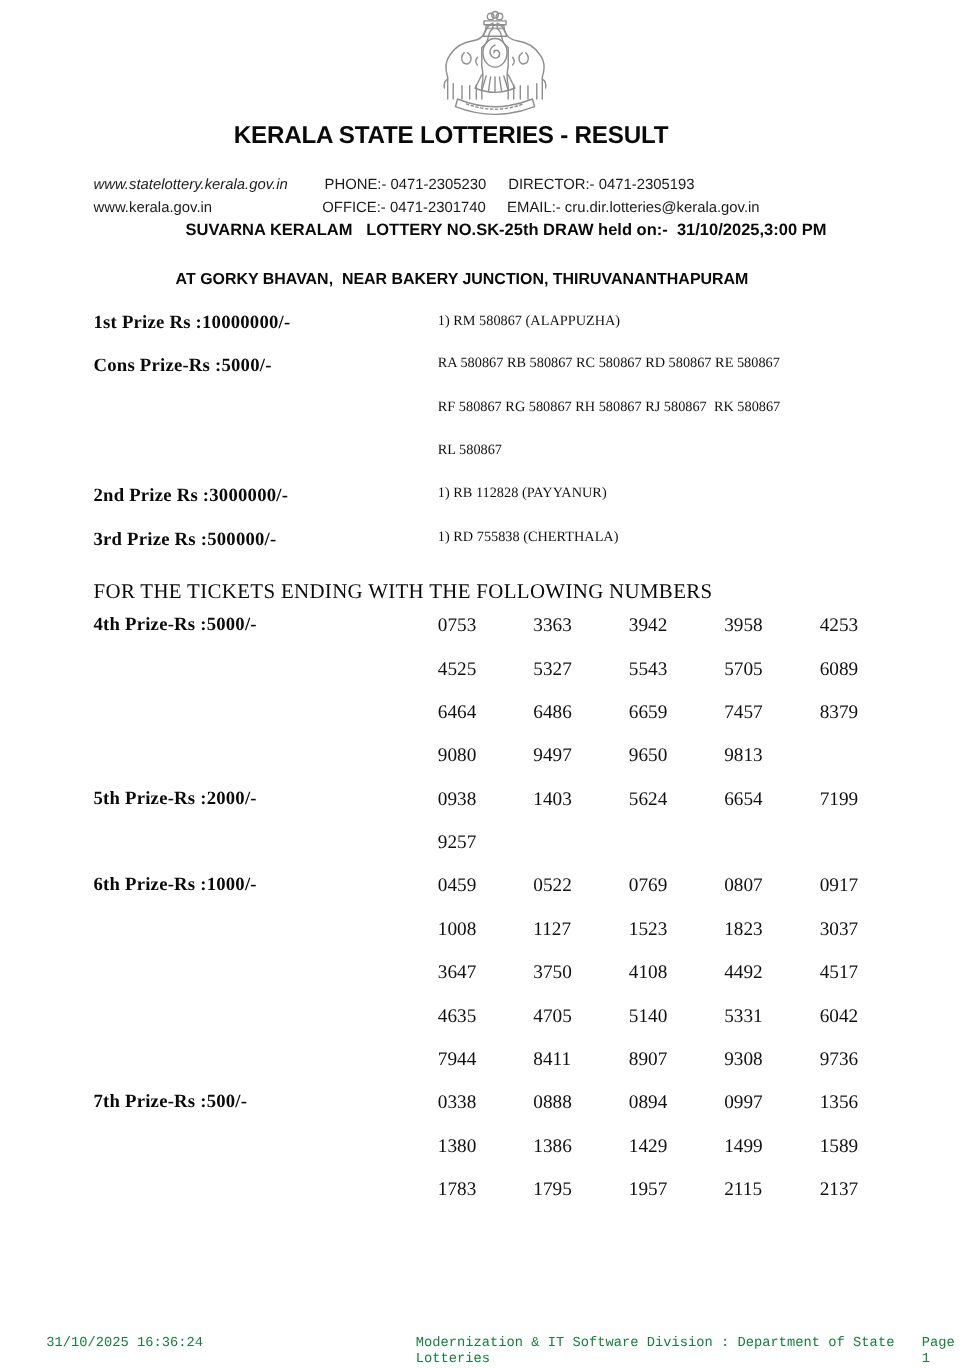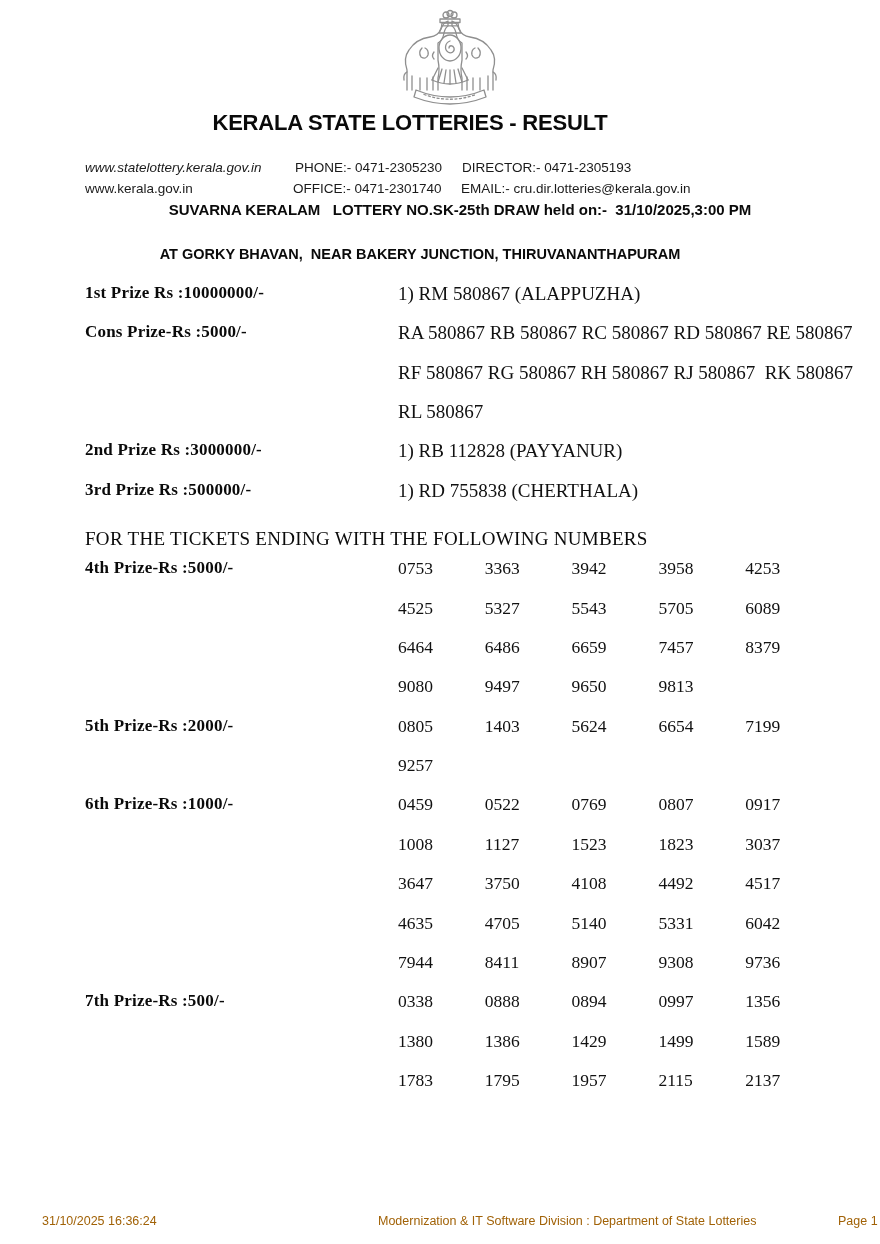--- a/index.html
+++ b/index.html
@@ -16,26 +16,26 @@
   .c1a{left:85px;top:160px;font-style:italic;} .c1b{left:295px;top:160px;} .c1c{left:462px;top:160px;}
   .c2a{left:85px;top:181px;} .c2b{left:293px;top:181px;} .c2c{left:461px;top:181px;}
   .drawline{position:absolute;top:201px;left:20px;width:880px;text-align:center;
             font-family:"Liberation Sans",sans-serif;font-weight:bold;font-size:15px;white-space:pre;color:#0a0a0a;}
   .venueline{position:absolute;top:246px;left:-40px;width:920px;text-align:center;
              font-family:"Liberation Sans",sans-serif;font-weight:bold;font-size:14.5px;white-space:pre;color:#0a0a0a;}
   
   #prize-table{position:absolute;top:283px;left:85px;width:753px;}
   .prow{display:flex;align-items:flex-start;height:39.35px;}
   .plabel{flex:0 0 313px;font-weight:bold;font-size:17px;letter-spacing:0.2px;color:#0a0a0a;}
-  .pwin{font-size:19px;white-space:pre;color:#111;}
+  .pwin{font-size:13px;white-space:pre;color:#111;}
   .ncell{flex:0 0 86.8px;font-size:17.5px;color:#111;}
   .heading-row{height:39.35px;line-height:39.35px;text-align:left;font-weight:normal;
                font-size:19px;letter-spacing:0.3px;color:#0a0a0a;}
   
-  .f{position:absolute;top:1214px;font-family:Liberation Sans, sans-serif;font-size:12.5px;color:#a16207;}
+  .f{position:absolute;top:1214px;font-family:Liberation Mono, monospace;font-size:12.5px;color:#15803d;}
   .f1{left:42px;} .f2{left:378px;} .f3{left:838px;}
   svg .ln{fill:none;stroke:#8f8f8f;stroke-width:1.3;stroke-linecap:round;stroke-linejoin:round;}
   svg .fl{fill:#a9a9a9;stroke:none;}
 </style>
 </head>
 <body>
 
 <div class="page">
 
   <div class="emblem">
@@ -139,21 +139,21 @@
       </div>
       <div class="prow">
         <span class="plabel"></span>
         <span class="ncell">9080</span>
         <span class="ncell">9497</span>
         <span class="ncell">9650</span>
         <span class="ncell">9813</span>
       </div>
       <div class="prow">
         <span class="plabel">5th Prize-Rs :2000/-</span>
-        <span class="ncell">0805</span>
+        <span class="ncell">0938</span>
         <span class="ncell">1403</span>
         <span class="ncell">5624</span>
         <span class="ncell">6654</span>
         <span class="ncell">7199</span>
       </div>
       <div class="prow">
         <span class="plabel"></span>
         <span class="ncell">9257</span>
       </div>
       <div class="prow">

